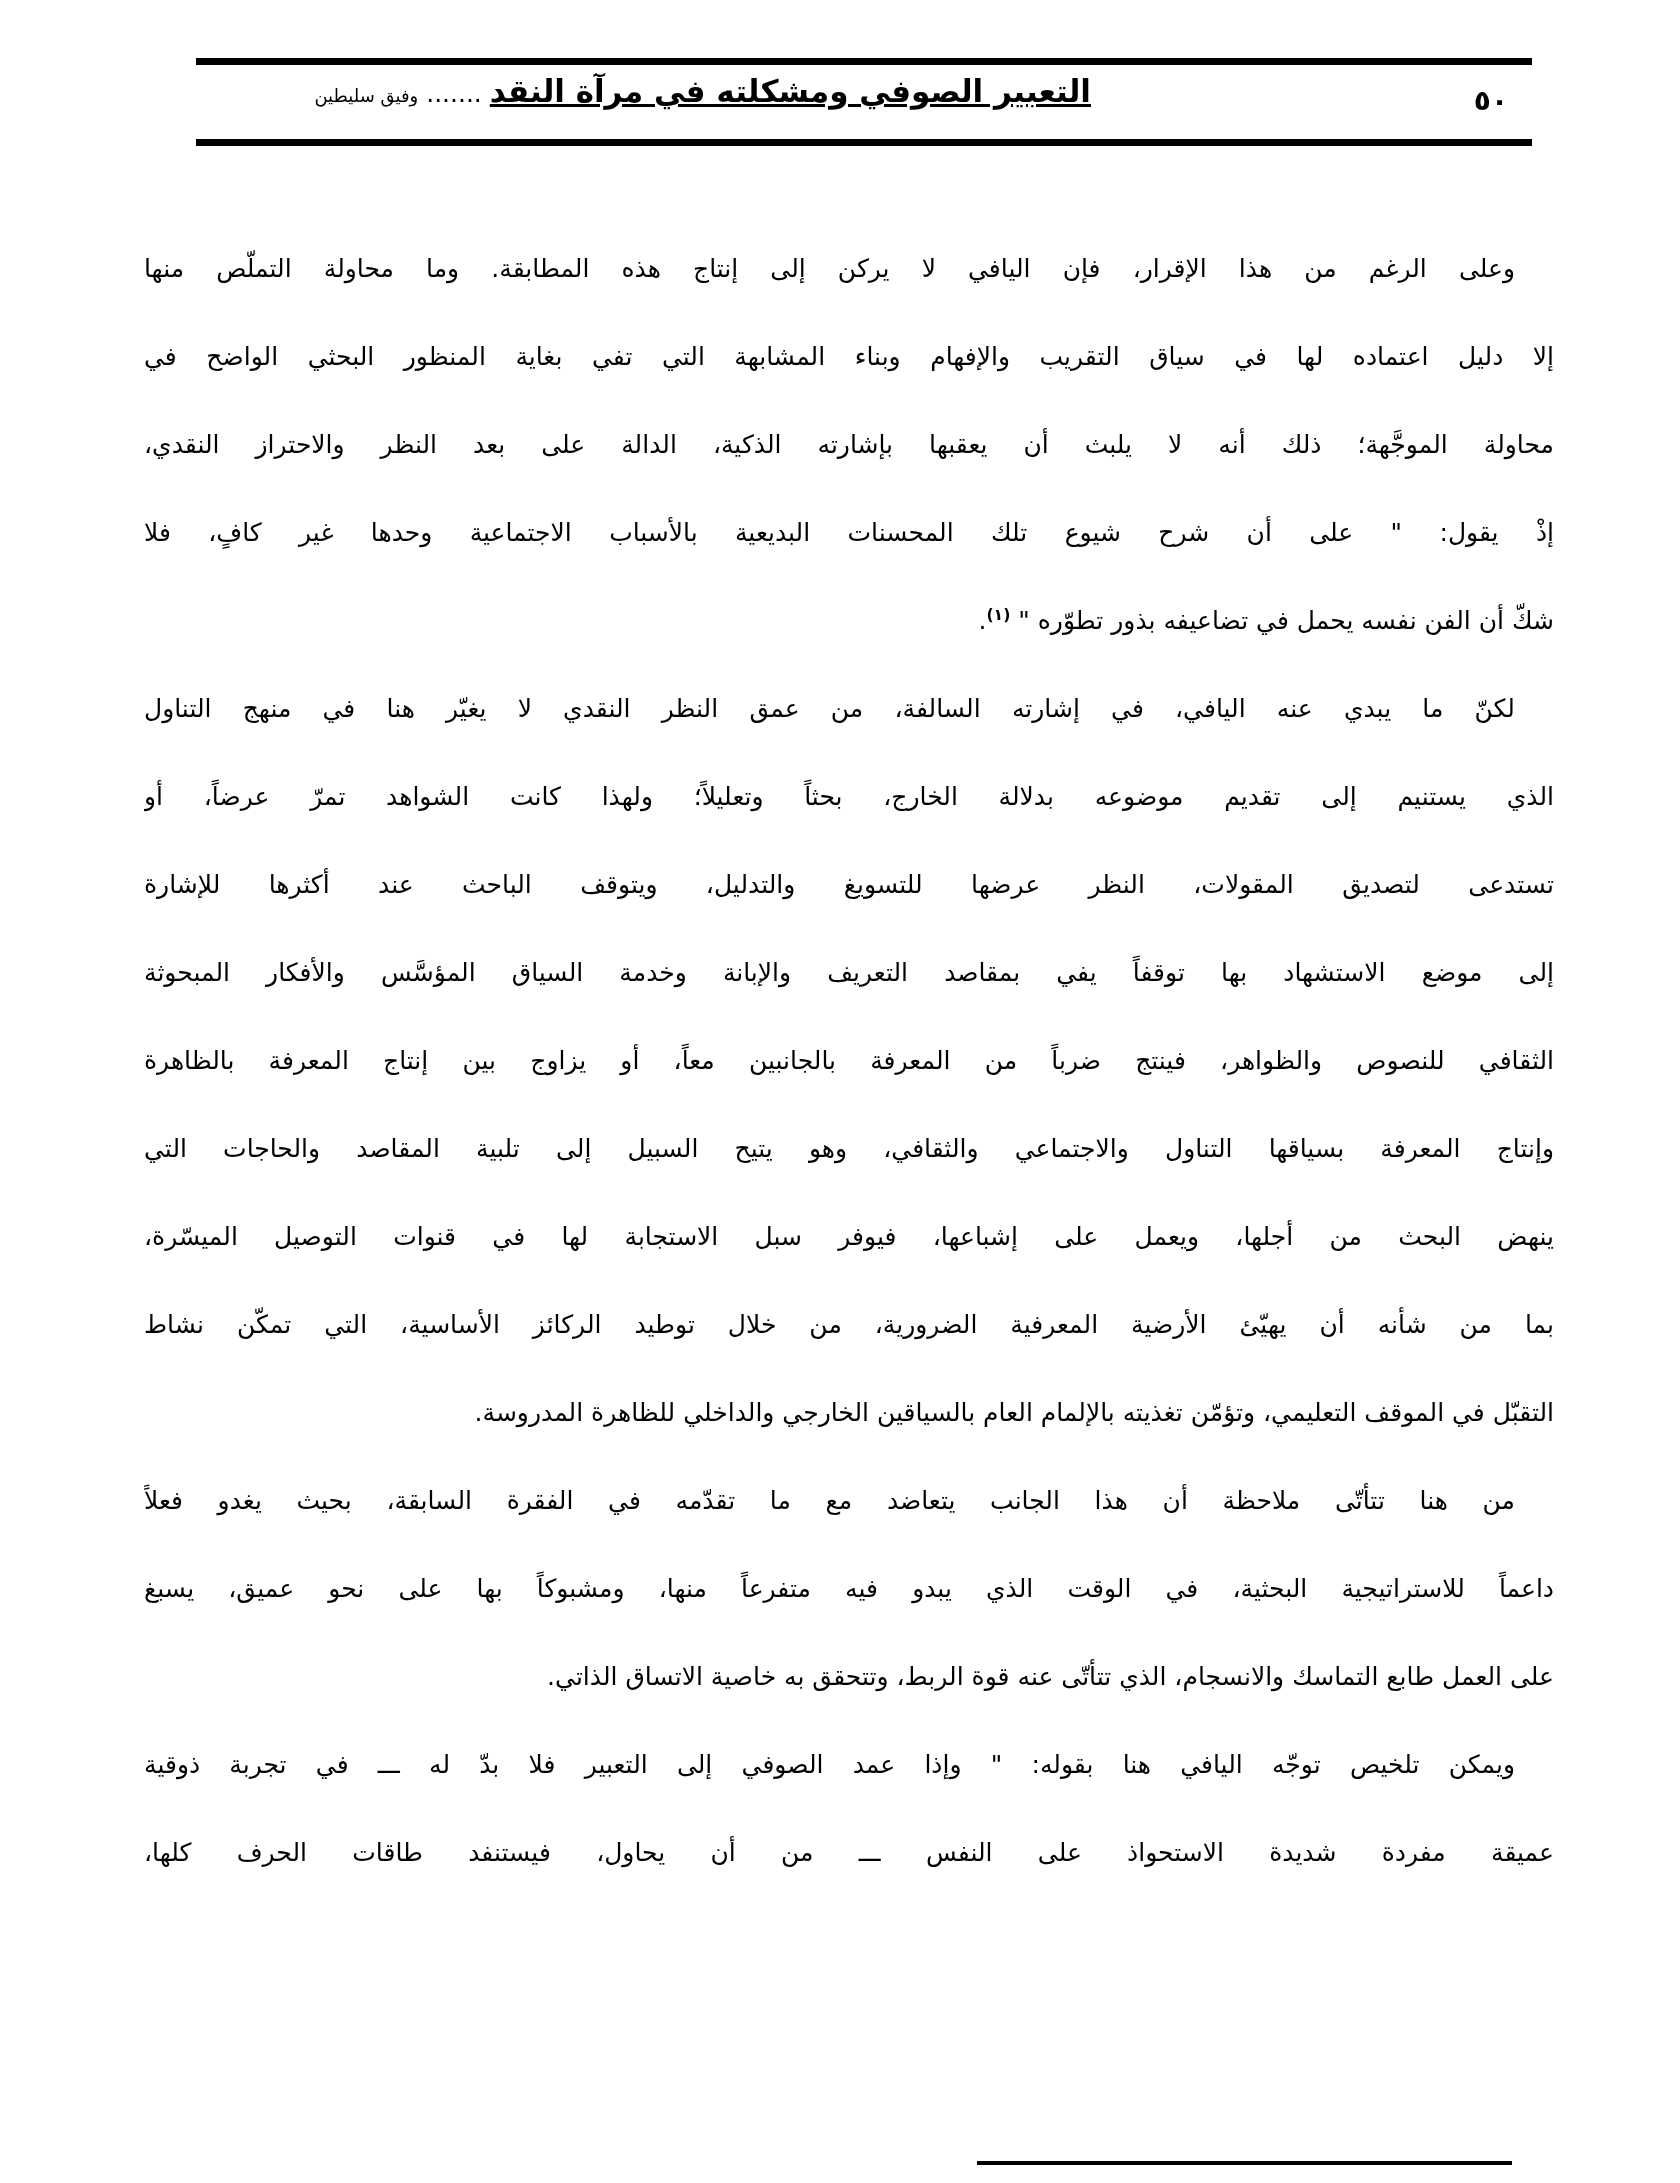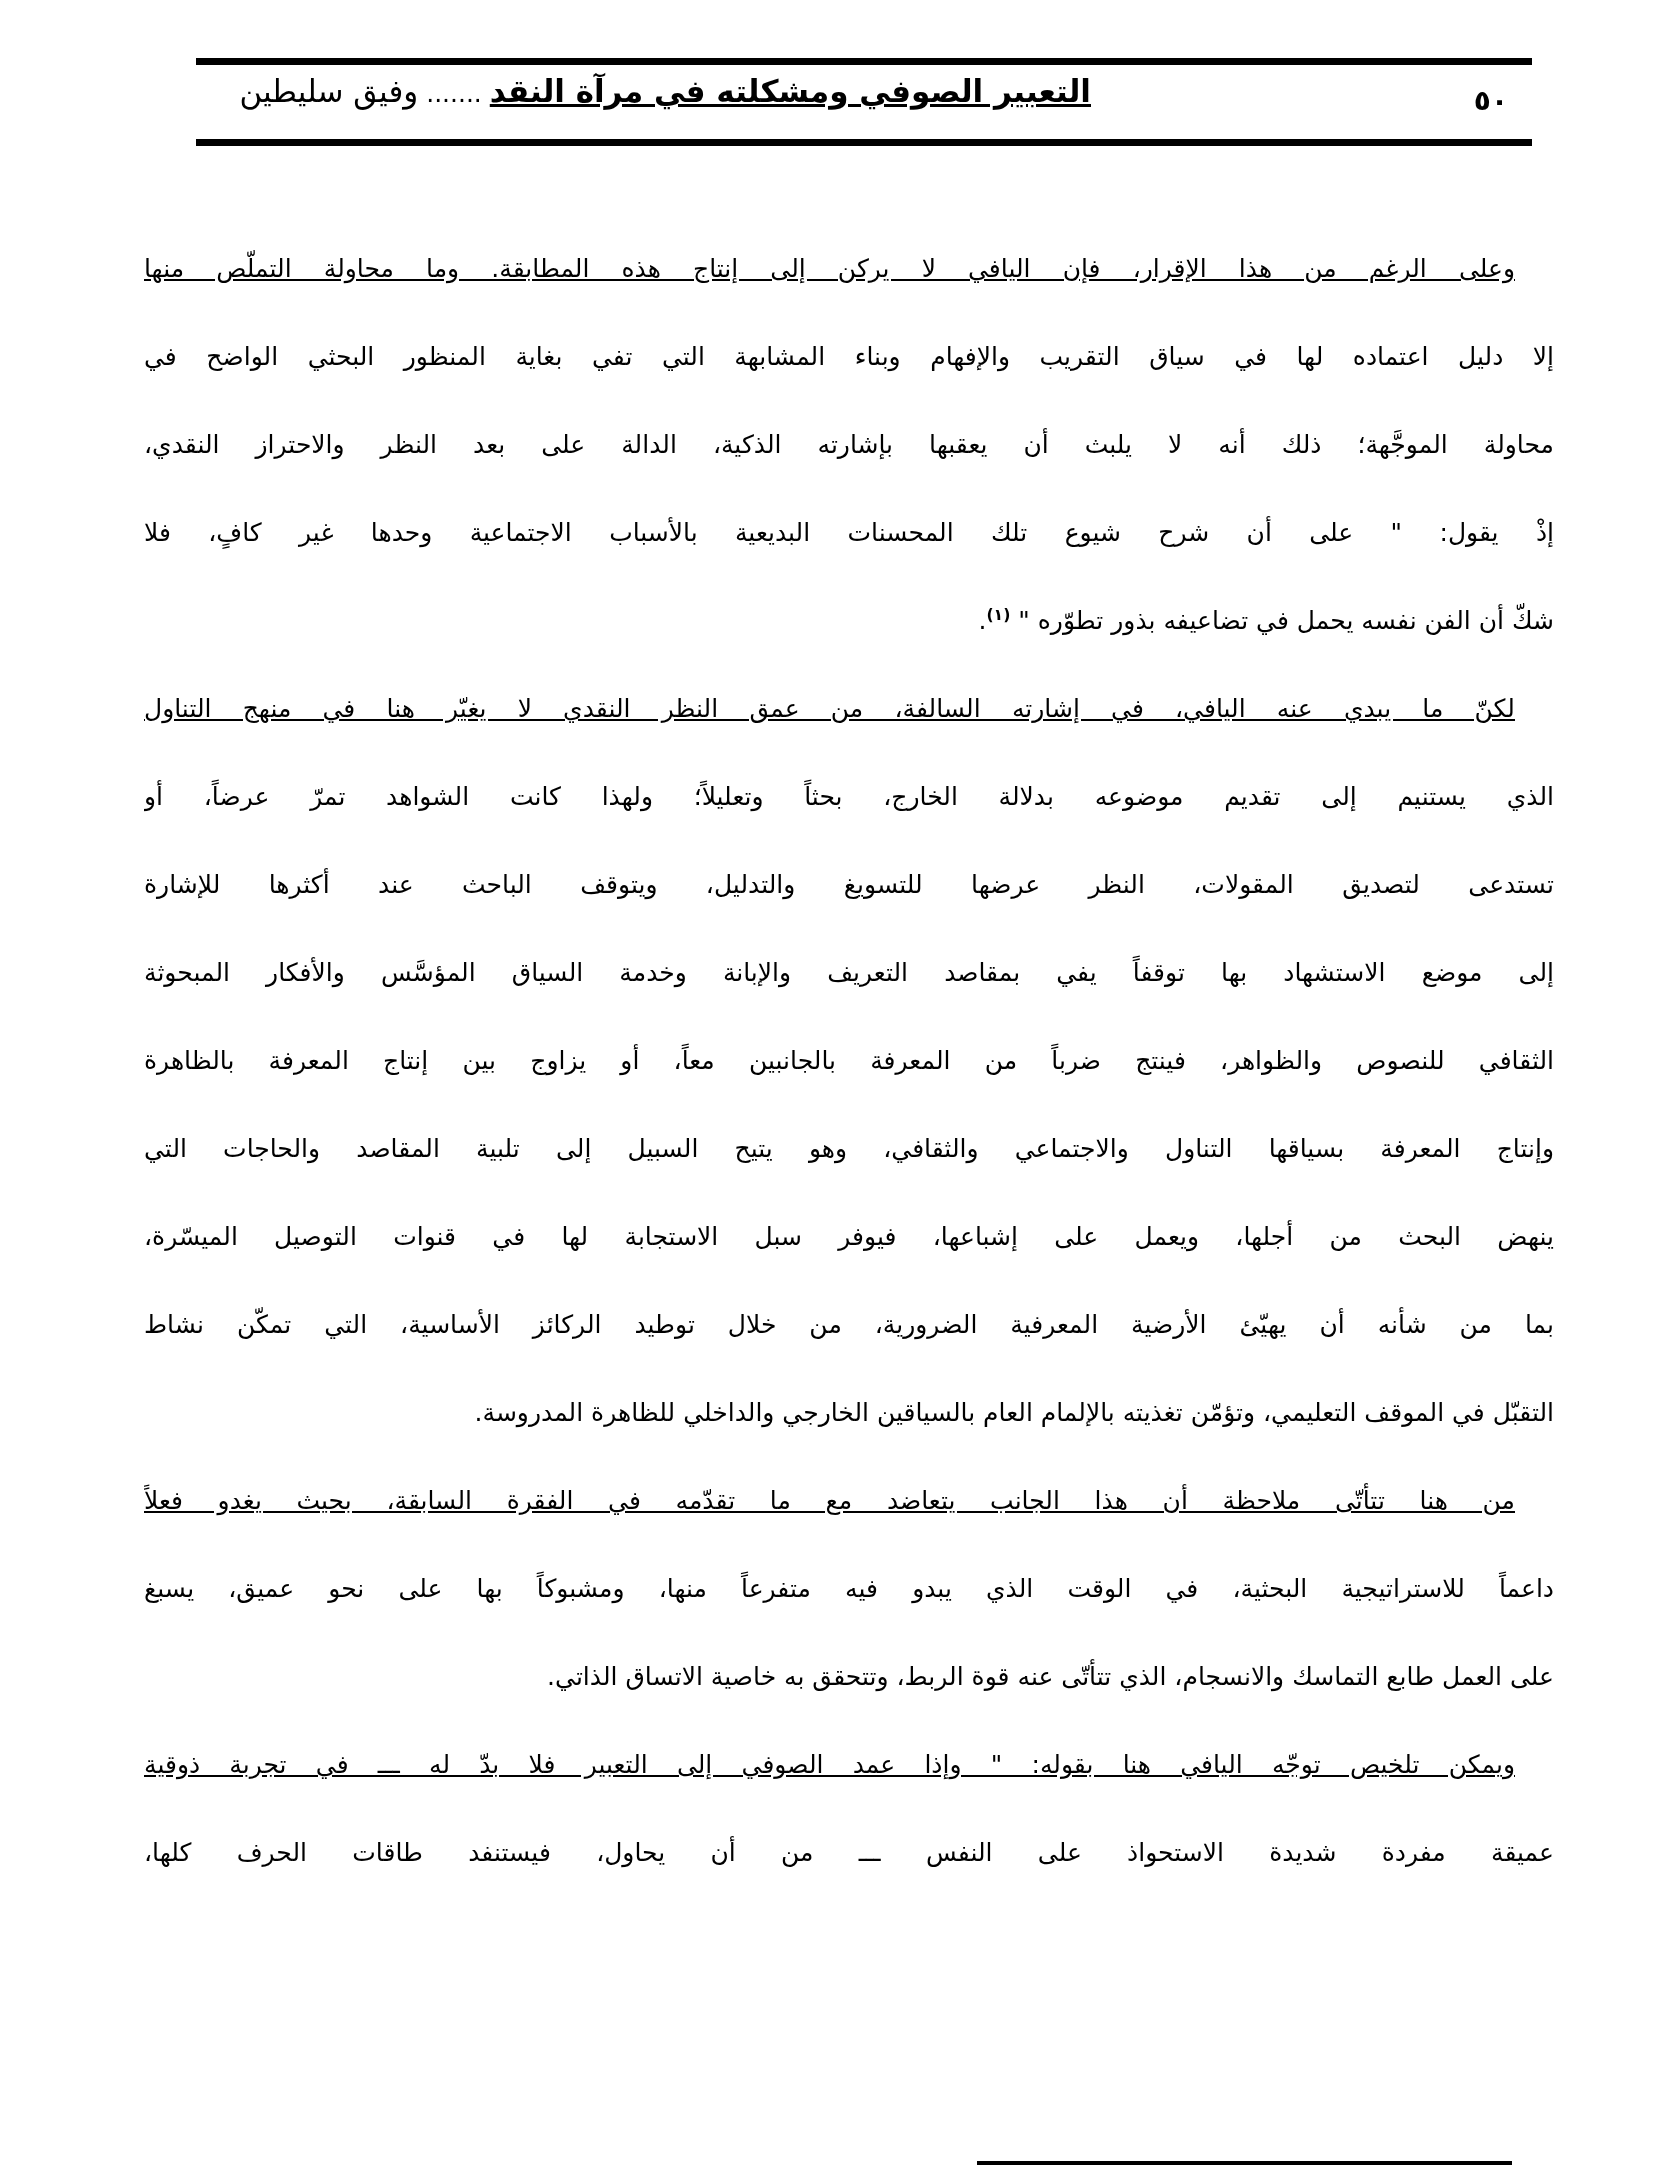--- a/index.html
+++ b/index.html
@@ -26,21 +26,21 @@
   .rule-bottom { top: 139px; }
   .header-title {
     position: absolute;
     top: 73px;
     right: 589px;
     white-space: nowrap;
     direction: rtl;
   }
   .t-main { font-size: 31px; font-weight: bold; text-decoration: underline; }
   .t-dots { font-size: 25px; letter-spacing: 2.6px; }
-  .t-author { font-size: 31px; text-align: right; }
+  .t-author { font-size: 18px; text-align: right; }
   .page-number {
     position: absolute;
     top: 84px;
     right: 172px;
     font-size: 28px;
     font-weight: bold;
   }
   
   .body {
     position: absolute;
@@ -51,21 +51,21 @@
     line-height: 88px;
     direction: rtl;
   }
   .line {
     height: 88px;
     overflow: hidden;
     text-align: justify;
     text-align-last: justify;
   }
   .line.end { text-align-last: auto; }
-  .line.indent { padding-right: 39px; text-decoration: underline; }
+  .line.indent { padding-right: 39px; }
   sup.ref {
     font-size: 15.7px;
     vertical-align: super;
     line-height: 0;
     font-weight: bold;
   }
   
   .footnote-rule {
     position: absolute;
     top: 2161px;

